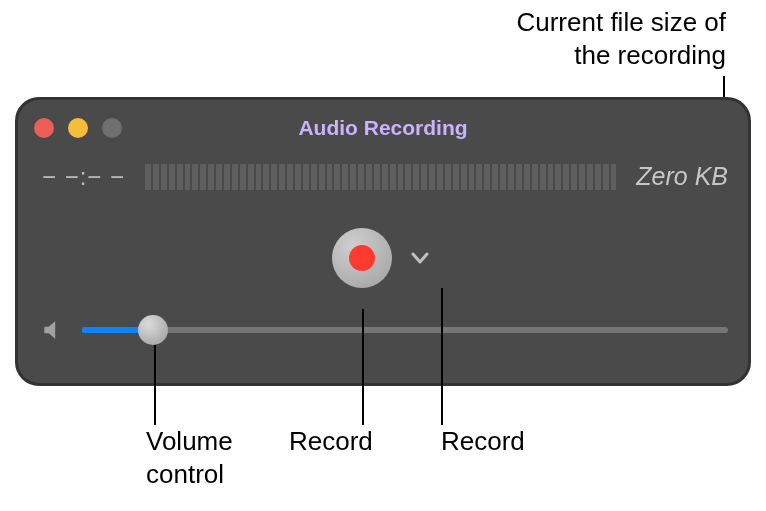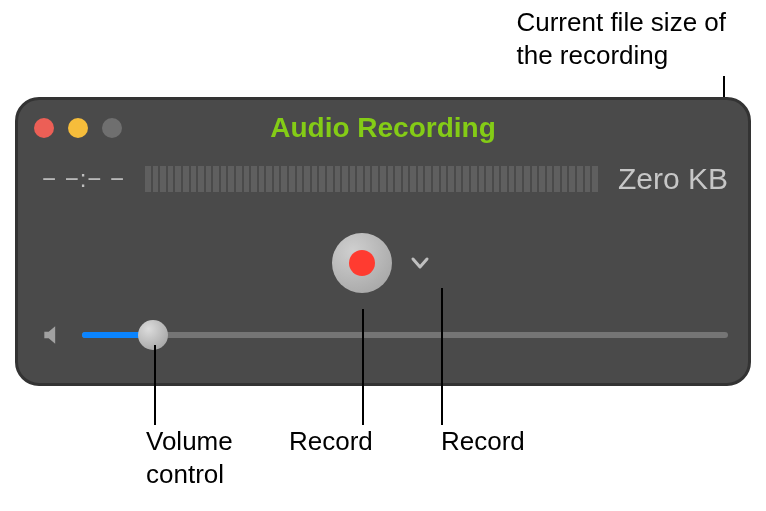--- a/index.html
+++ b/index.html
@@ -1,20 +1,20 @@
 <!DOCTYPE html>
 <html><head>
 <meta charset="utf-8">
 <style>
   * { box-sizing: border-box; margin: 0; padding: 0; }
   html, body { width: 766px; height: 511px; background: #fff; font-family: -apple-system, "Helvetica Neue", Arial, sans-serif; overflow: hidden; }
 
   
   .callout { position: absolute; color: #000; font-size: 26px; line-height: 1.25; }
-  .callout.right { text-align: left; }
+  .callout.right { text-align: right; }
 
   
   .line { position: absolute; background: #000; }
 
   
   .window {
     position: absolute;
     left: 15px; top: 97px;
     width: 736px; height: 289px;
     background: #4a4a4a;
@@ -29,21 +29,21 @@
     padding: 0 16px;
     position: relative;
   }
   .traffic { display: flex; gap: 14px; align-items: center; }
   .dot { width: 20px; height: 20px; border-radius: 50%; }
   .dot.red { background: #ec5f56; }
   .dot.yellow { background: #f6bd3b; }
   .dot.grey { background: #6f6f6f; }
   .title {
     position: absolute; left: 0; right: 0; text-align: center;
-    font-size: 28px; font-weight: 600; color: #84cc16;
+    font-size: 21px; font-weight: 600; color: #c4b5fd;
     pointer-events: none;
   }
 
   .info-row {
     display: flex; align-items: center;
     padding: 6px 20px 6px 24px;
     gap: 20px;
   }
   .time { color: #bfbfbf; font-size: 24px; letter-spacing: 1px; flex: 0 0 auto; min-width: 80px; }
   .meter {
@@ -52,21 +52,21 @@
     display: flex;
     gap: 2px;
     align-items: flex-end;
     overflow: hidden;
   }
   .meter span {
     flex: 1 1 0;
     height: 100%;
     background: #5f5f5f;
   }
-  .filesize { color: #c7c7c7; font-size: 30px; white-space: nowrap; flex: 0 0 auto; }
+  .filesize { color: #c7c7c7; font-size: 25px; white-space: nowrap; flex: 0 0 auto; font-style: italic; }
 
   .controls {
     display: flex; align-items: center; justify-content: center;
     gap: 14px;
     margin-top: 26px;
     position: relative;
     height: 70px;
   }
   .record-btn {
     width: 60px; height: 60px; border-radius: 50%;

